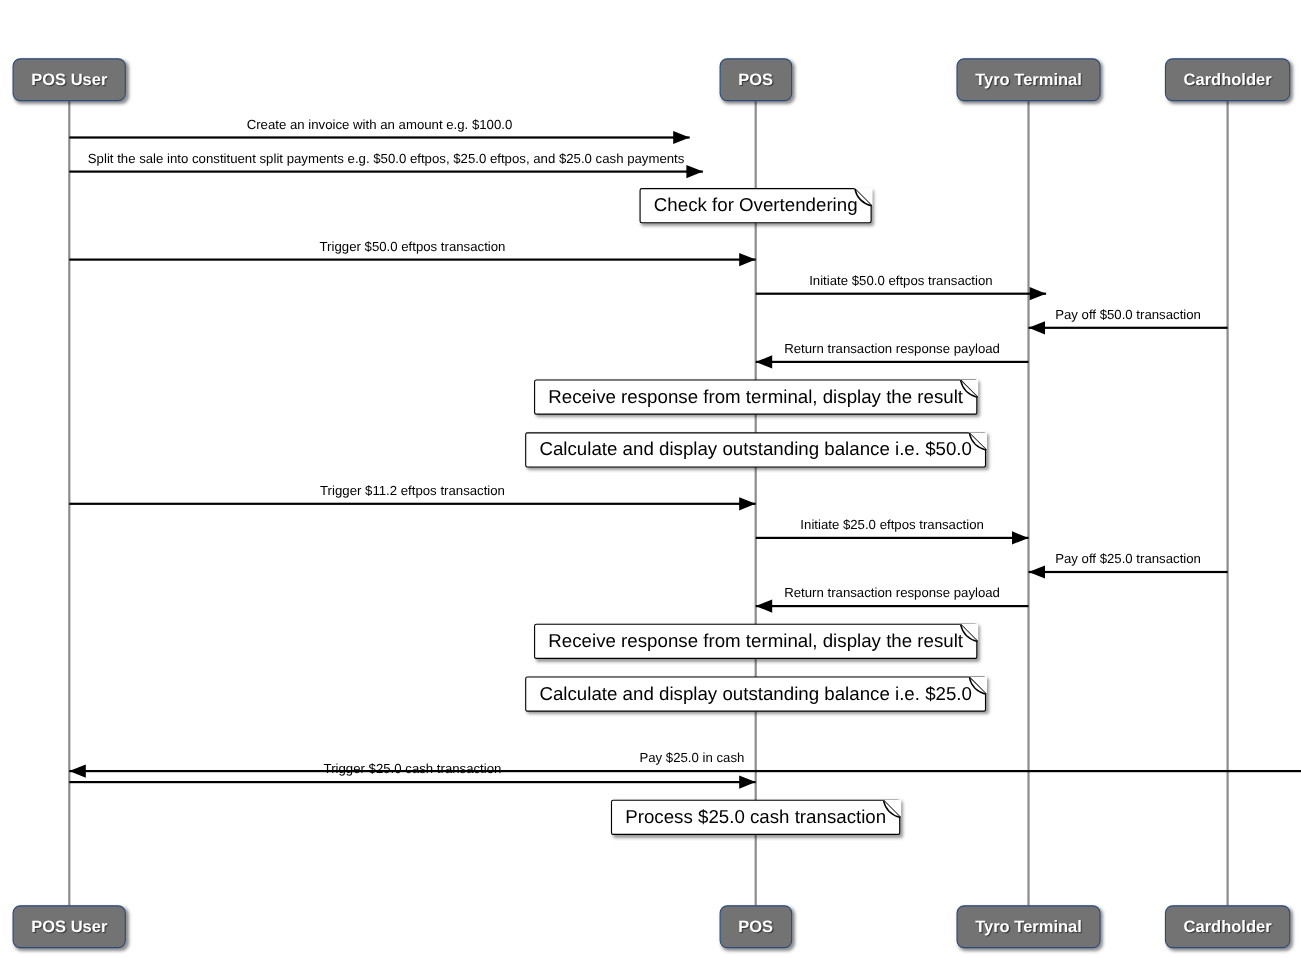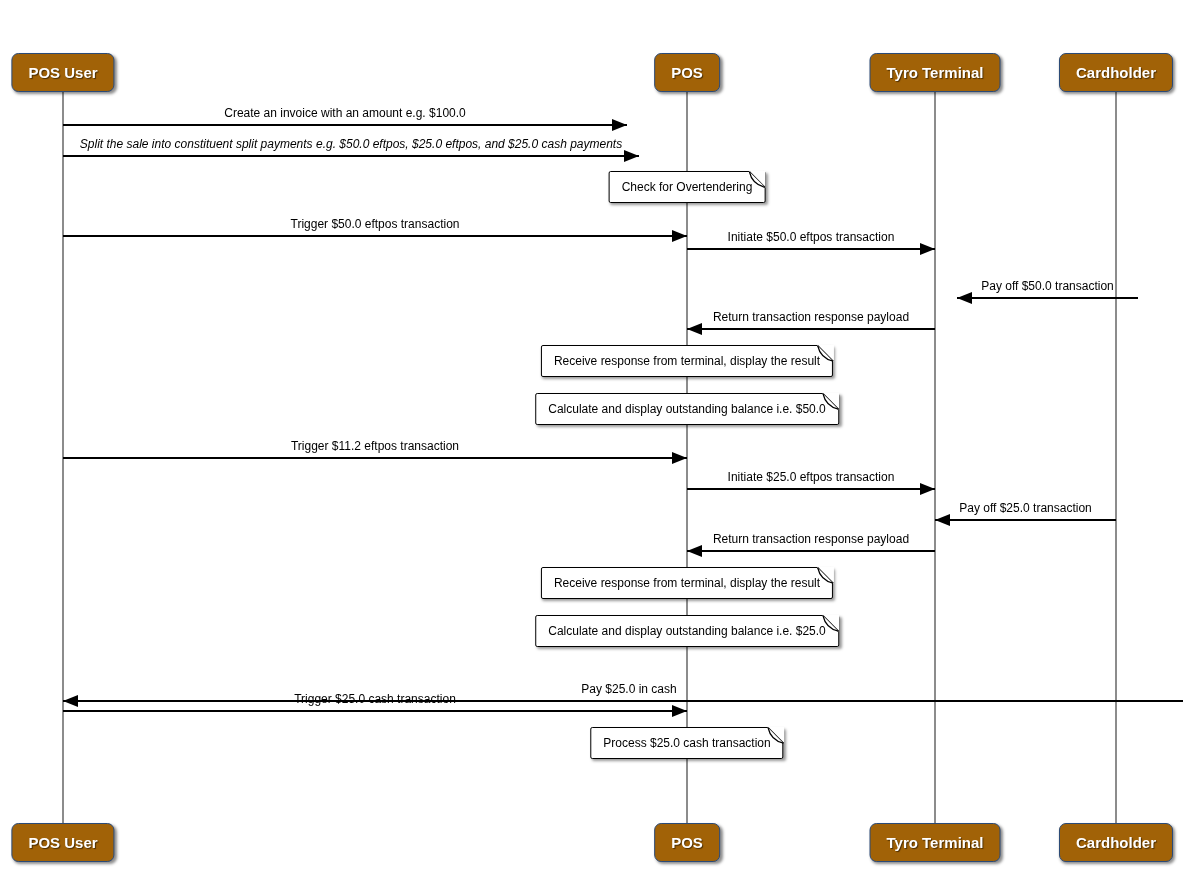--- a/index.html
+++ b/index.html
@@ -4,78 +4,78 @@
 <style>
   html,body{margin:0;padding:0;background:#ffffff;}
   #diagram{
     position:relative;width:1183px;height:871px;background:#ffffff;
     font-family:"Liberation Sans",sans-serif;overflow:hidden;
   }
   .lifeline{position:absolute;top:92px;height:731px;width:2px;background:#8c8c8c;}
   .actor-box{
     position:absolute;transform:translateX(-50%);
     height:39px;box-sizing:border-box;display:flex;align-items:center;justify-content:center;
-    padding:0 16px;background:#a16207;border:1px solid #2b4a77;border-radius:7px;
+    padding:0 16px;background:#737373;border:1px solid #2b4a77;border-radius:7px;
     box-shadow:2px 2px 3px rgba(0,0,0,0.45);
     color:#ffffff;font-size:15px;font-weight:bold;white-space:nowrap;
     text-shadow:1px 1px 1px rgba(0,0,0,0.55);
   }
   .actor-top{top:53px;}
   .actor-bottom{top:823px;}
   .msg{position:absolute;height:21px;}
   .msg-label{
     position:absolute;left:0;right:0;bottom:6px;text-align:center;
     font-size:12px;line-height:13px;color:#000;white-space:nowrap;
   }
   .msg-line{position:absolute;left:0;right:0;bottom:0;height:2px;background:#000;}
   .arrow{position:absolute;bottom:-5px;width:0;height:0;border-top:6px solid transparent;border-bottom:6px solid transparent;}
   .arrow-right{right:0;border-left:15px solid #000;}
   .arrow-left{left:0;border-right:15px solid #000;}
   .note{
     position:absolute;transform:translateX(-50%);
     background:#ffffff;border:1.5px solid #000;border-radius:2px;
     box-shadow:2px 2px 3px rgba(0,0,0,0.4);
-    padding:7px 12px;font-size:12px;line-height:16px;color:#000;white-space:nowrap;
+    padding:7px 12px;font-size:17px;line-height:16px;color:#000;white-space:nowrap;
   }
   .note-fold{position:absolute;top:-1.5px;right:-1.5px;}
 </style>
 </head>
 <body>
 
 <div id="diagram">
     <div class="lifeline" style="left: 62px;"></div>
     <div class="lifeline" style="left: 686px;"></div>
     <div class="lifeline" style="left: 934px;"></div>
     <div class="lifeline" style="left: 1115px;"></div>
     <div class="msg" style="left: 63px; top: 105px; width: 564px;">
       <div class="msg-label">Create an invoice with an amount e.g. $100.0</div>
       <div class="msg-line"></div>
       <div class="arrow arrow-right"></div>
     </div>
-    <div class="msg" style="left: 63px; top: 136px; width: 576px; font-style: italic;">
+    <div class="msg" style="left: 63px; top: 136px; width: 576px;">
       <div class="msg-label">Split the sale into constituent split payments e.g. $50.0 eftpos, $25.0 eftpos, and $25.0 cash payments</div>
       <div class="msg-line"></div>
       <div class="arrow arrow-right"></div>
     </div>
     <div class="note" style="left: 687px; top: 171px;"><span class="note-text">Check for Overtendering</span><svg class="note-fold" width="17" height="17" viewBox="0 0 17 17">
         <polygon points="0,0 17,0 17,17" fill="#ffffff"></polygon>
         <path d="M0.8,0.8 L16.2,16.2" stroke="#000000" stroke-width="1.4" fill="none"></path>
         <path d="M0.8,0.8 Q3.5,13 16.2,16.2" stroke="#000000" stroke-width="1.3" fill="#ffffff"></path>
       </svg></div>
     <div class="msg" style="left: 63px; top: 216px; width: 624px;">
       <div class="msg-label">Trigger $50.0 eftpos transaction</div>
       <div class="msg-line"></div>
       <div class="arrow arrow-right"></div>
     </div>
-    <div class="msg" style="left: 687px; top: 229px; width: 248px;">
+    <div class="msg" style="left: 687px; top: 247px; width: 248px; padding-left: 16px;">
       <div class="msg-label">Initiate $50.0 eftpos transaction</div>
       <div class="msg-line"></div>
       <div class="arrow arrow-right"></div>
     </div>
-    <div class="msg" style="left: 935px; top: 278px; width: 181px; margin-left: 22px;">
+    <div class="msg" style="left: 935px; top: 278px; width: 181px;">
       <div class="msg-label">Pay off $50.0 transaction</div>
       <div class="msg-line"></div>
       <div class="arrow arrow-left"></div>
     </div>
     <div class="msg" style="left: 687px; top: 309px; width: 248px;">
       <div class="msg-label">Return transaction response payload</div>
       <div class="msg-line"></div>
       <div class="arrow arrow-left"></div>
     </div>
     <div class="note" style="left: 687px; top: 345px;"><span class="note-text">Receive response from terminal, display the result</span><svg class="note-fold" width="17" height="17" viewBox="0 0 17 17">

